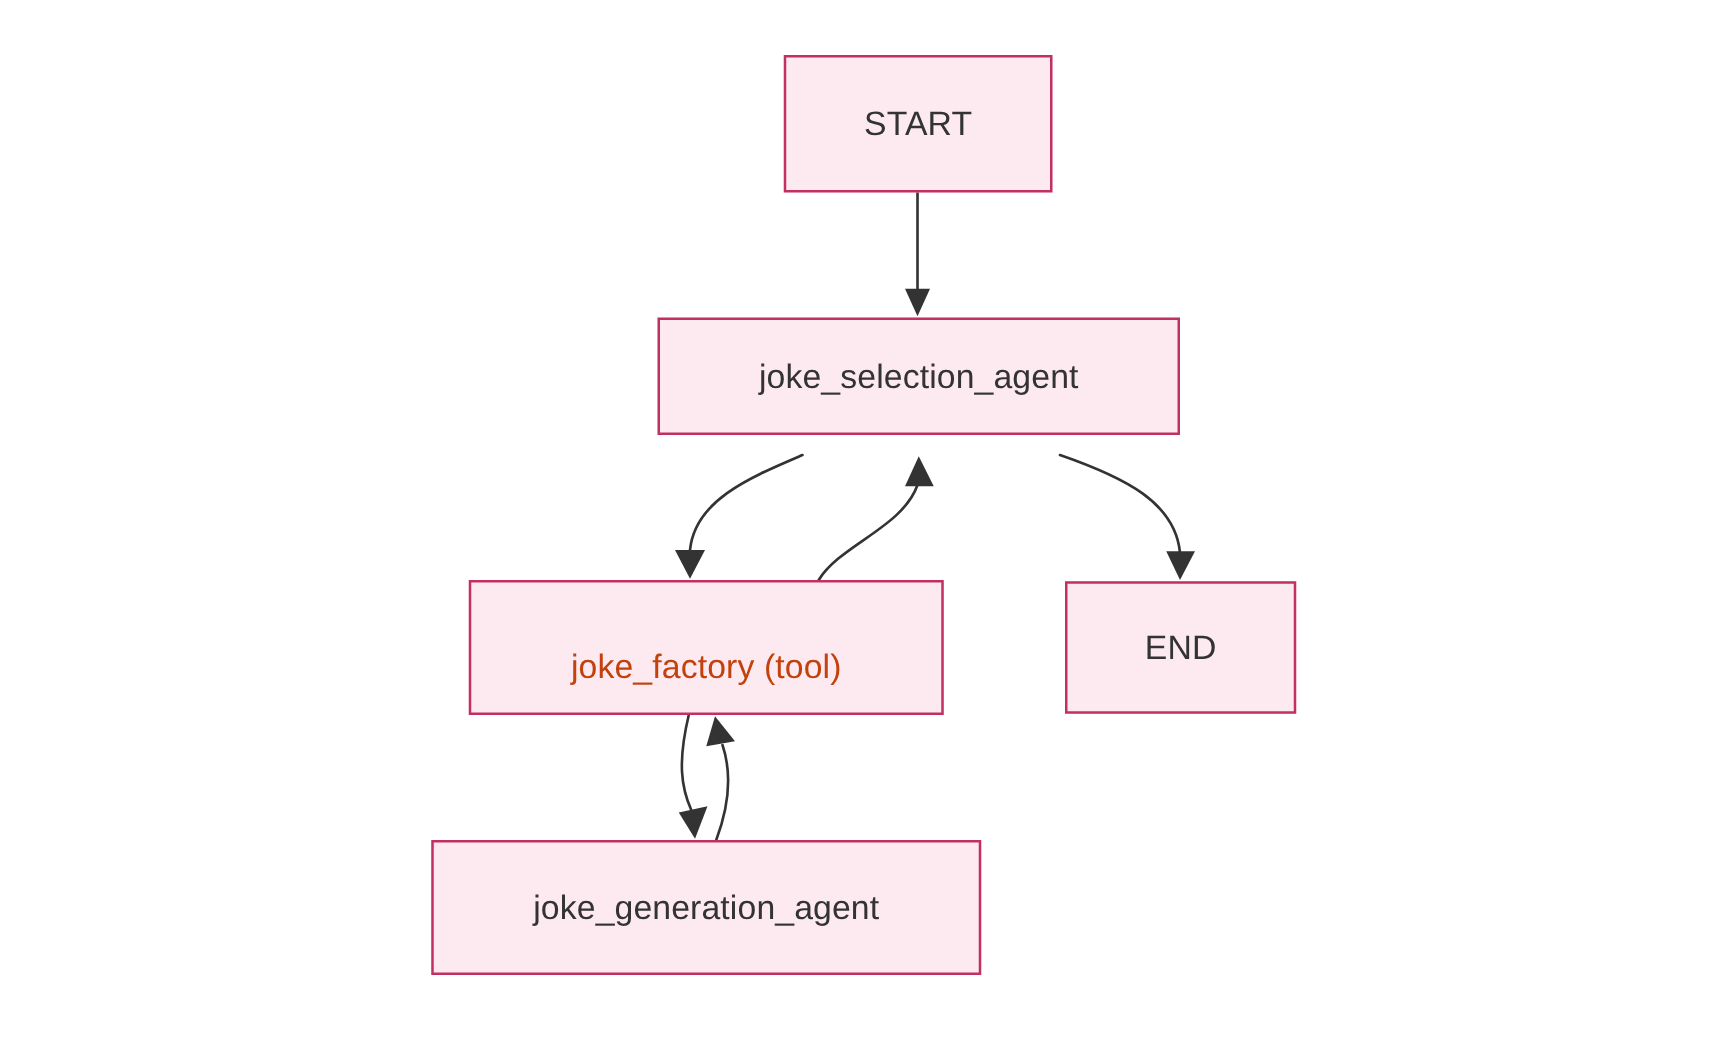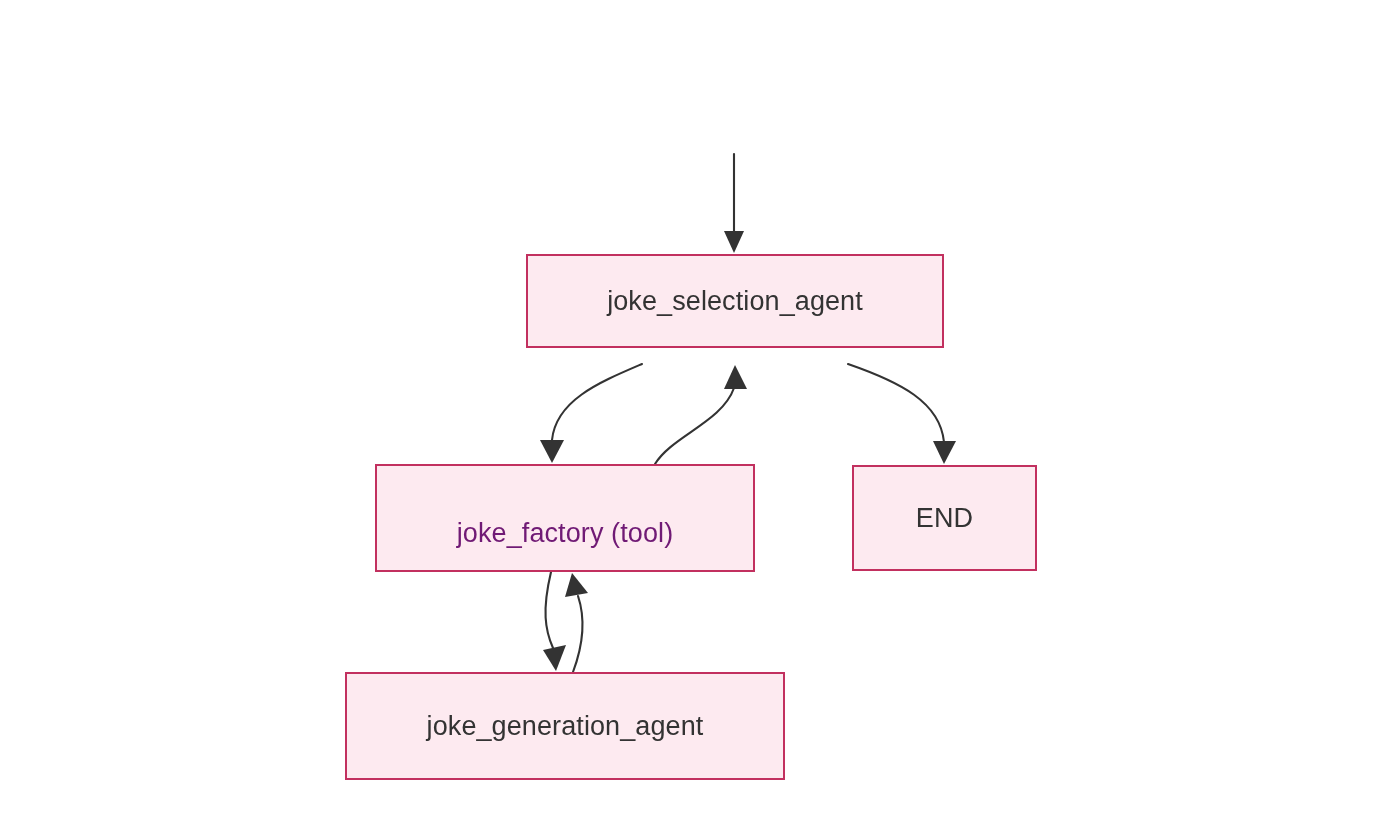--- a/index.html
+++ b/index.html
@@ -97,27 +97,30 @@
       <path class="edge-path" d="M 551,572 C 542,610 545,630 553,648" style="stroke: rgb(51, 51, 51);"></path>
       <polygon class="arrow-head" points="556,671 543,650 566,645" style="fill: rgb(51, 51, 51);"></polygon>
     </g>
 
     <g>
       <path class="edge-path" d="M 573,672 C 585,640 584,614 578,596" style="stroke: rgb(51, 51, 51);"></path>
       <polygon class="arrow-head" points="572,573 565,597 588,593" style="fill: rgb(51, 51, 51);"></polygon>
     </g>
   </svg>
 
+  <div class="node" id="node-start" style="left: 627px; top: 44px; width: 215px; height: 110px; background: rgb(253, 234, 240); border-color: rgb(194, 48, 95);">
+    <span class="node-label" style="color: rgb(51, 51, 51);">START</span>
+  </div>
 
   <div class="node" id="node-selection-agent" style="left: 526px; top: 254px; width: 418px; height: 94px; background: rgb(253, 234, 240); border-color: rgb(194, 48, 95);">
     <span class="node-label" style="color: rgb(51, 51, 51);">joke_selection_agent</span>
   </div>
 
   <div class="node" id="node-joke-factory" style="left: 375px; top: 464px; width: 380px; height: 108px; background: rgb(253, 234, 240); border-color: rgb(194, 48, 95);">
-    <span class="node-label" style="color: #701a75; margin-top: 31px;">joke_factory (tool)</span>
+    <span class="node-label" style="color: #c2410c; margin-top: 31px;">joke_factory (tool)</span>
   </div>
 
   <div class="node" id="node-end" style="left: 852px; top: 465px; width: 185px; height: 106px; background: rgb(253, 234, 240); border-color: rgb(194, 48, 95);">
     <span class="node-label" style="color: rgb(51, 51, 51);">END</span>
   </div>
 
   <div class="node" id="node-generation-agent" style="left: 345px; top: 672px; width: 440px; height: 108px; background: rgb(253, 234, 240); border-color: rgb(194, 48, 95);">
     <span class="node-label" style="color: rgb(51, 51, 51);">joke_generation_agent</span>
   </div>
 

